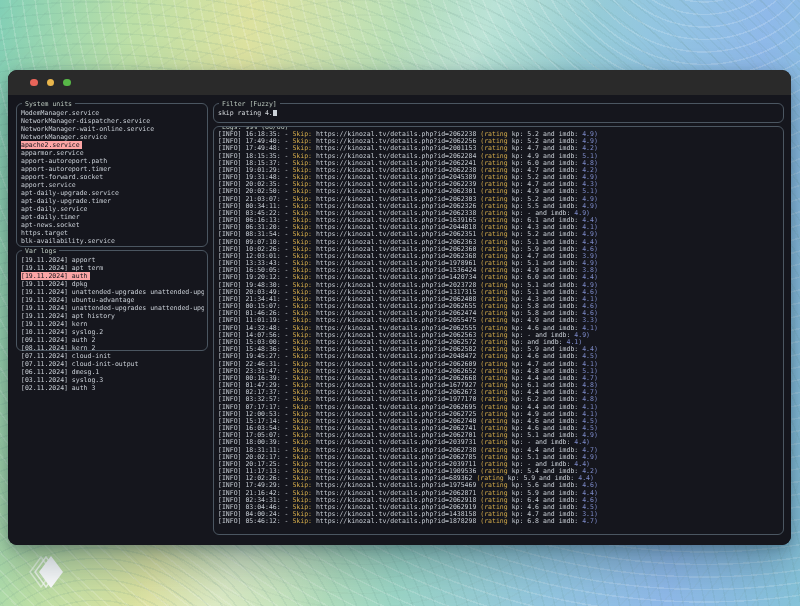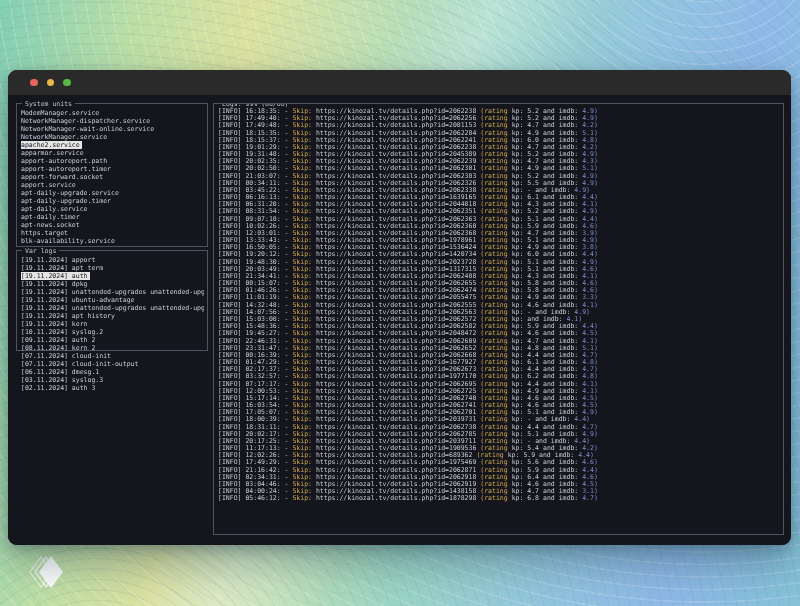--- a/index.html
+++ b/index.html
@@ -31,28 +31,28 @@
   .dot.red { background:#e8655a; } .dot.yellow { background:#e9b64c; } .dot.green { background:#57b747; }
 
   .term {
     display:flex; gap:5px; height:450px; padding:8px 7px 10px 8px;
     background:#15161d; border-radius:0 0 9px 9px;
     font-size:6.5px; color:#c9cfd6;
   }
   .col-left { width:192px; display:flex; flex-direction:column; gap:3px; }
   .col-right { flex:1; display:flex; flex-direction:column; gap:3px; min-width:0; }
 
-  .panel { position:relative; border:1px solid #4b5661; border-radius:0; }
+  .panel { position:relative; border:1px solid #4b5661; border-radius:6px; }
   .panel-title {
     position:absolute; top:-4.5px; left:5px; background:#15161d; padding:0 3px;
     color:#bcc9bf; white-space:nowrap; font-size:6.5px; line-height:8px;
   }
   .list { list-style:none; padding:5px 3px 2px 4px; overflow:hidden; }
   .list li { white-space:nowrap; height:8px; line-height:8px; overflow:hidden; }
-  .list li.selected { background:#e5e5e5; color:#14151b; width:max-content; padding:0 2px 0 0; }
+  .list li.selected { background:#fca5a5; color:#14151b; width:max-content; padding:0 2px 0 0; }
 
   .panel.sysunits { height:144px; }
   .panel.varlogs  { height:101px; }
   .panel.docker   { flex:1; }
 
   .panel.filter { height:20px; }
   .filter-line { padding:5px 4px 1px 4px; white-space:nowrap; line-height:8px; color:#d6dade; }
   .cursor { display:inline-block; width:4px; height:6.5px; background:#cdd3d9; vertical-align:-1px; }
 
   .panel.logs { flex:1; overflow:hidden; }
@@ -129,20 +129,24 @@
               <li class="list-item">[07.11.2024] cloud-init-output</li>
               <li class="list-item">[06.11.2024] dmesg.1</li>
               <li class="list-item">[03.11.2024] syslog.3</li>
               <li class="list-item">[02.11.2024] auth 3</li>
             </ul>
         </section>
 
       </div>
 
       <div class="col-right">
+        <section class="panel filter">
+          <div class="panel-title">Filter [Fuzzy]</div>
+          <div class="filter-line"><span>skip rating 4.</span><span class="cursor"></span></div>
+        </section>
 
         <section class="panel logs">
           <div class="panel-title">Logs: 99% (66/66)</div>
           <div class="log-list">
 
           <div class="log-line"><span class="lg">[INFO]</span> <span class="lg">16:18:35:</span> <span class="lg">-</span> <span class="yl">Skip:</span> <span class="lg"><span>https://kinozal.tv/details.php?id=</span><span>2062238</span></span> <span class="yl">(rating</span> <span class="lg">kp:</span> <span class="lg">5.2</span> <span class="lg">and</span> <span class="lg">imdb:</span> <span class="bl">4.9)</span></div>
               <div class="log-line"><span class="lg">[INFO]</span> <span class="lg">17:49:40:</span> <span class="lg">-</span> <span class="yl">Skip:</span> <span class="lg"><span>https://kinozal.tv/details.php?id=</span><span>2062256</span></span> <span class="yl">(rating</span> <span class="lg">kp:</span> <span class="lg">5.2</span> <span class="lg">and</span> <span class="lg">imdb:</span> <span class="bl">4.9)</span></div>
               <div class="log-line"><span class="lg">[INFO]</span> <span class="lg">17:49:48:</span> <span class="lg">-</span> <span class="yl">Skip:</span> <span class="lg"><span>https://kinozal.tv/details.php?id=</span><span>2001153</span></span> <span class="yl">(rating</span> <span class="lg">kp:</span> <span class="lg">4.7</span> <span class="lg">and</span> <span class="lg">imdb:</span> <span class="bl">4.2)</span></div>
               <div class="log-line"><span class="lg">[INFO]</span> <span class="lg">18:15:35:</span> <span class="lg">-</span> <span class="yl">Skip:</span> <span class="lg"><span>https://kinozal.tv/details.php?id=</span><span>2062284</span></span> <span class="yl">(rating</span> <span class="lg">kp:</span> <span class="lg">4.9</span> <span class="lg">and</span> <span class="lg">imdb:</span> <span class="bl">5.1)</span></div>
               <div class="log-line"><span class="lg">[INFO]</span> <span class="lg">18:15:37:</span> <span class="lg">-</span> <span class="yl">Skip:</span> <span class="lg"><span>https://kinozal.tv/details.php?id=</span><span>2062241</span></span> <span class="yl">(rating</span> <span class="lg">kp:</span> <span class="lg">6.0</span> <span class="lg">and</span> <span class="lg">imdb:</span> <span class="bl">4.8)</span></div>

